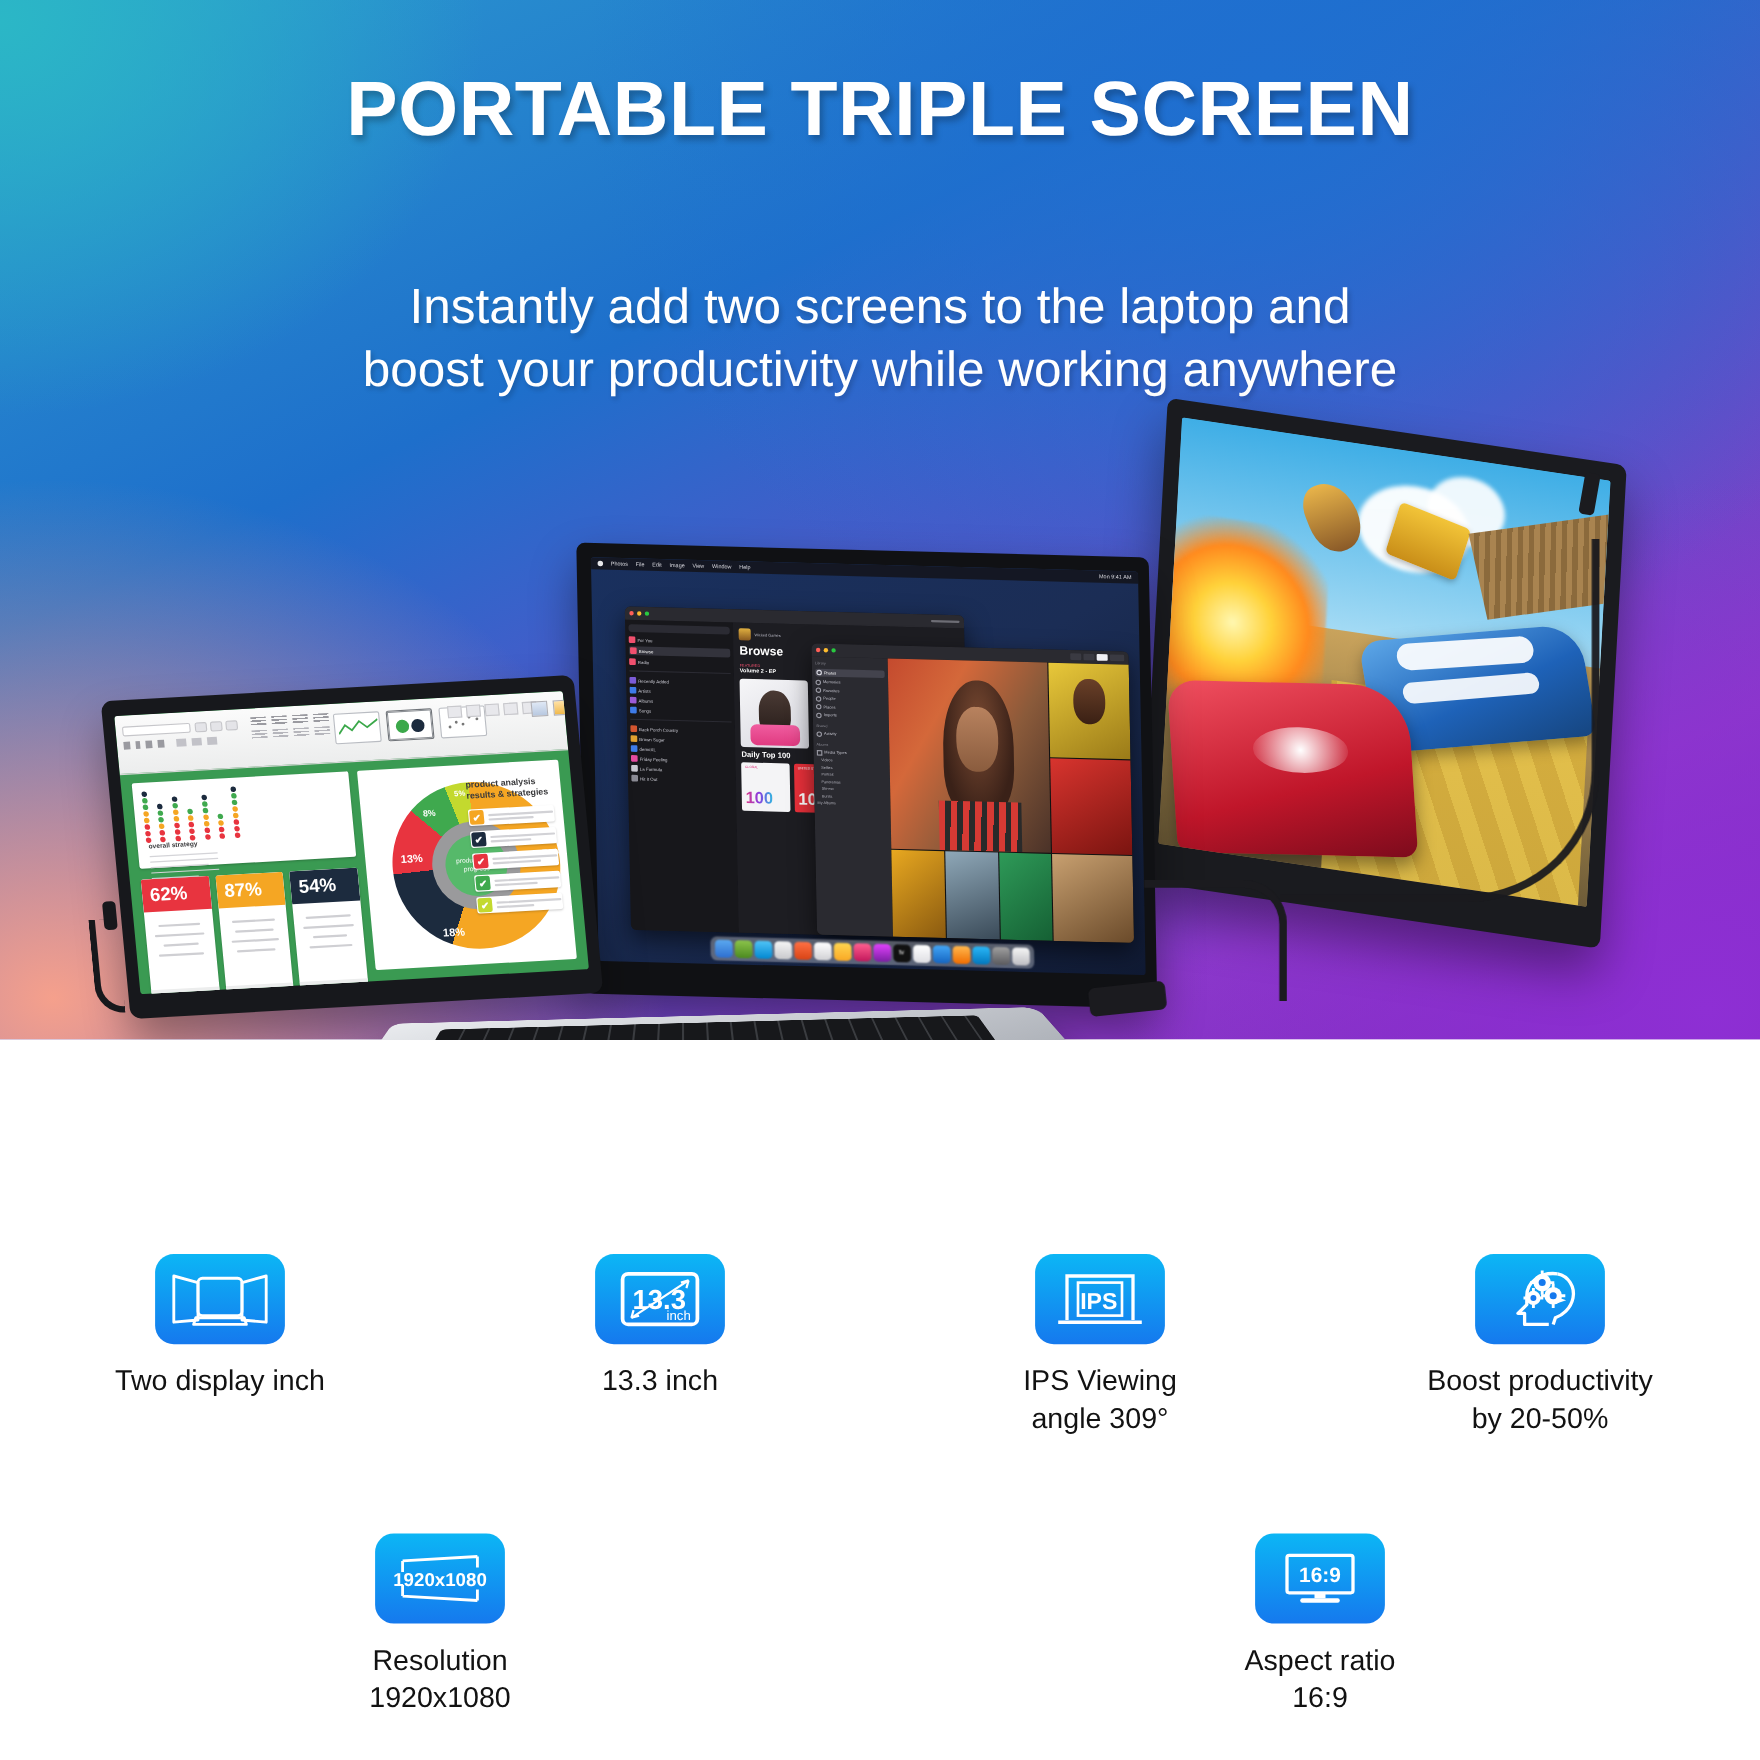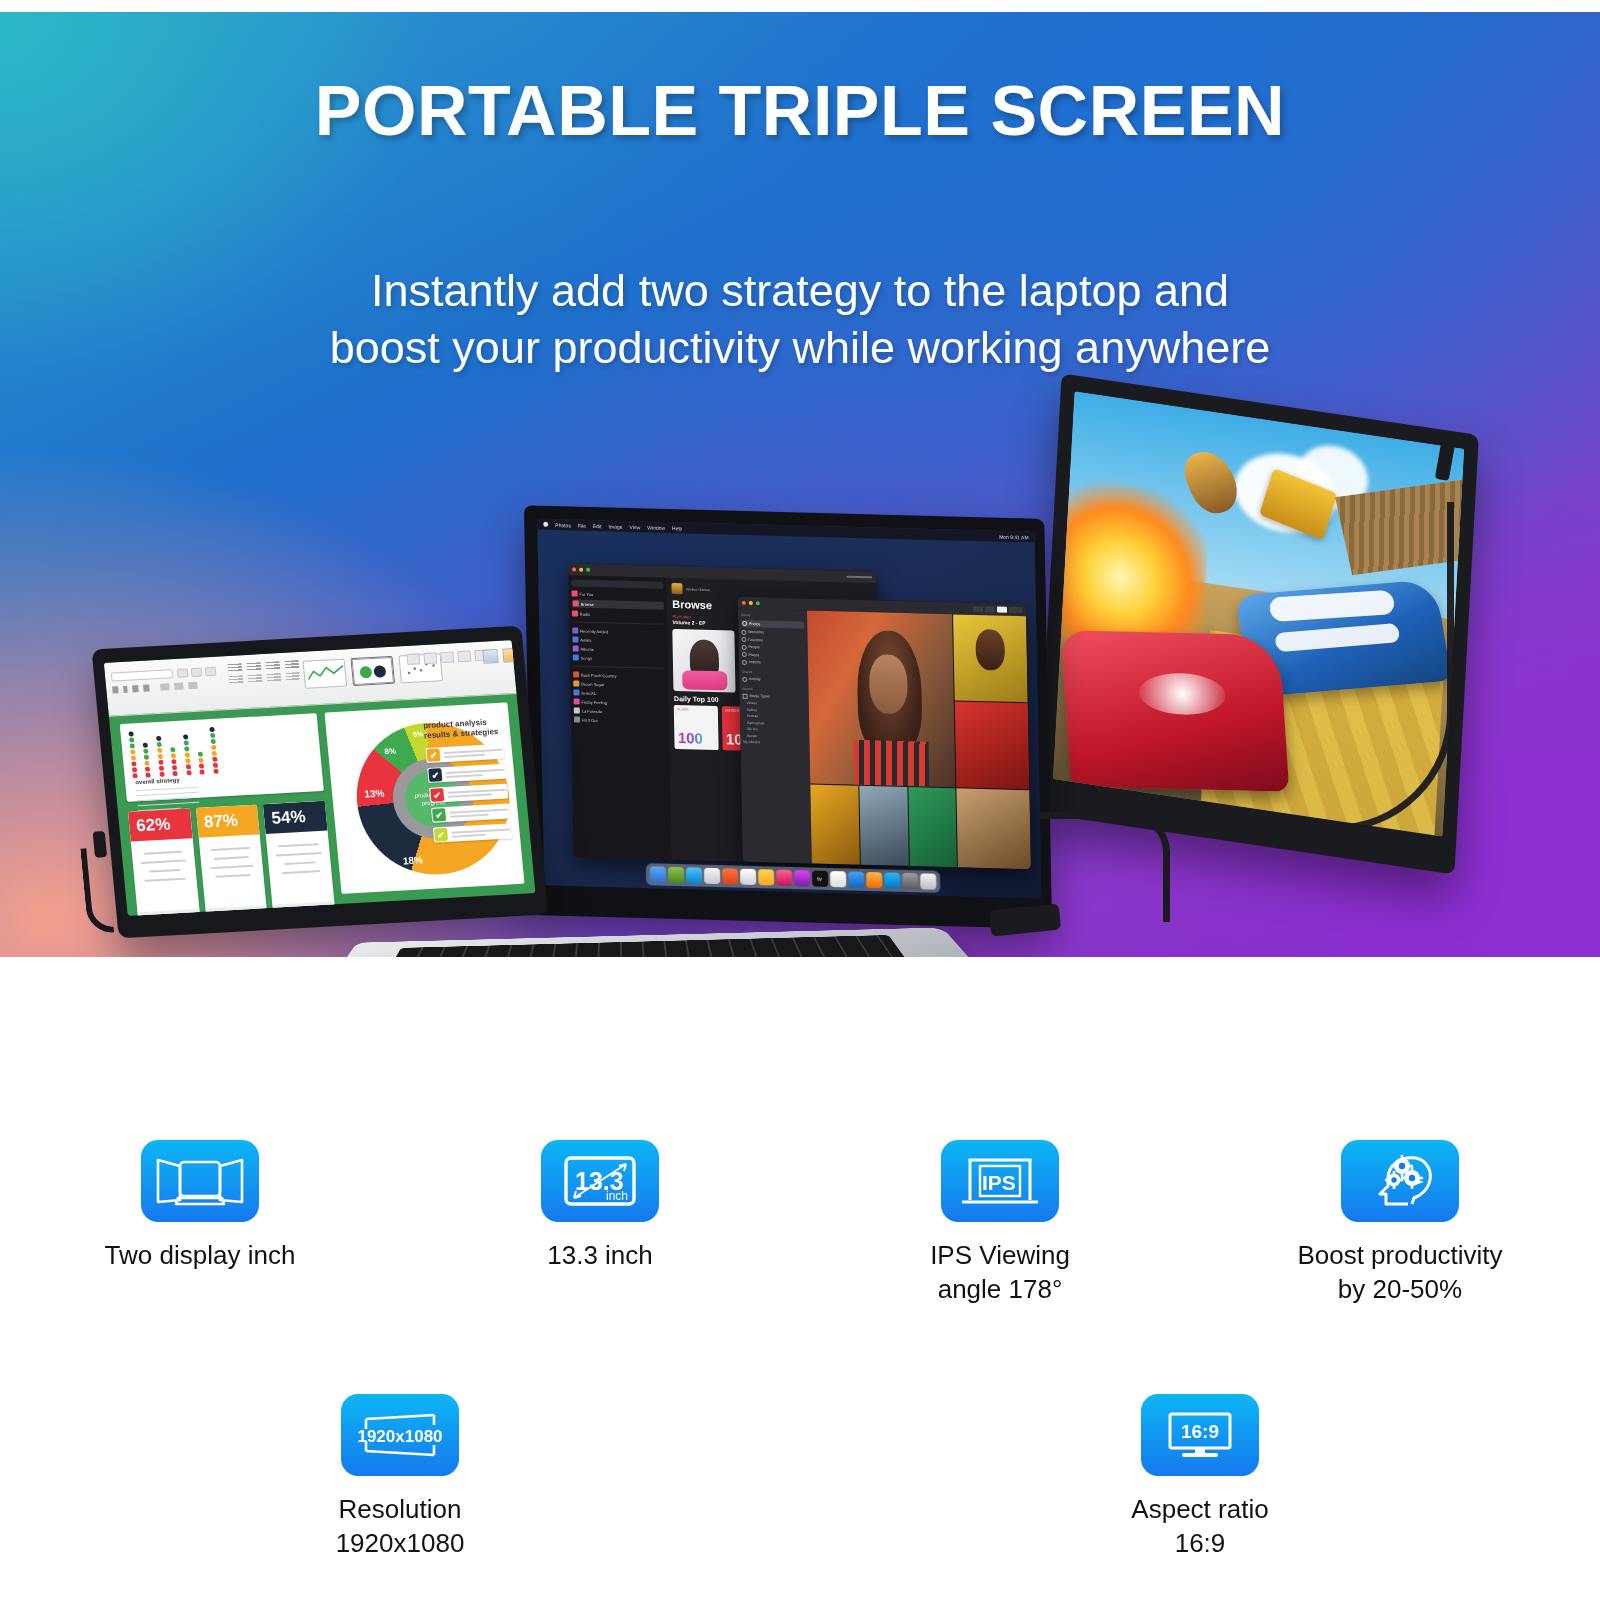--- a/index.html
+++ b/index.html
@@ -6,21 +6,21 @@
   html,body { width:1600px; height:1600px; }
   body {
     font-family:"Liberation Sans", sans-serif;
     background:#ffffff;
     overflow:hidden;
     position:relative;
   }
 
   
   #hero {
-    position:absolute; left:0; top:12px; width:1600px; height:945px;
+    position:absolute; left:0; top:0; width:1600px; height:945px;
     overflow:hidden;
   }
   #hero .g-base{
     position:absolute; inset:0;
     background:
       radial-gradient(ellipse 900px 760px at 3% 96%,  #F5A08C 0%, rgba(245,160,140,0) 62%),
       radial-gradient(ellipse 900px 800px at 97% 97%, #8E2FD4 0%, rgba(142,47,212,0) 60%),
       radial-gradient(ellipse 760px 620px at 0% 2%,   #2BB7C6 0%, rgba(43,183,198,0) 58%),
       radial-gradient(ellipse 1000px 900px at 72% 8%, #1F6FD0 0%, rgba(31,111,208,0) 62%),
       linear-gradient(155deg,#2C9AD0 0%, #1E6FCB 34%, #5B51C8 60%, #8A39C9 82%, #7B27BC 100%);
@@ -146,21 +146,21 @@
 </head>
 <body>
 
 <div id="hero">
   <div class="g-base"></div>
 
   <div class="hero-title">
     <span>PORTABLE TRIPLE SCREEN</span>
   </div>
   <div class="hero-sub">
-    <div>Instantly add two strategy to the laptop and</div>
+    <div>Instantly add two screens to the laptop and</div>
     <div>boost your productivity while working anywhere</div>
   </div>
 
   <div id="scene">
 
     <div class="mon-right">
       <div class="game">
 
         <div style="position:absolute;left:0;top:0;width:100%;height:46%;
                     background:linear-gradient(#3FAEE6,#A7DCF5);"></div>
@@ -726,21 +726,21 @@
       <div class="ficon">
         <svg width="92" height="58" viewBox="0 0 92 58">
           <path d="M16 48 L16 8 L76 8 L76 48" fill="none" stroke="#fff" stroke-width="3"></path>
           <rect x="26" y="14" width="40" height="30" fill="none" stroke="#fff" stroke-width="2.4"></rect>
           <line x1="8" y1="50" x2="84" y2="50" stroke="#fff" stroke-width="3.2"></line>
           <text x="28" y="38" font-family="Liberation Sans, sans-serif" font-size="21" font-weight="bold" fill="#fff">IPS</text>
         </svg>
       </div>
       <div class="flabel">
         <div><b>IPS</b><span> Viewing</span></div>
-        <div><span>angle </span><b>178°</b></div>
+        <div><span>angle </span><b>309°</b></div>
       </div>
     </div>
 
     <div class="fcell">
       <div class="ficon">
         <svg width="92" height="62" viewBox="0 0 92 62">
           <path d="M62 8 C46 6 34 16 34 28 L34 36 L26 44 L32 44 L32 54 L54 54" fill="none" stroke="#fff" stroke-width="3" stroke-linejoin="round"></path>
           <path d="M62 8 C72 10 78 20 76 30 C74 40 66 46 60 48 L58 54" fill="none" stroke="#fff" stroke-width="3"></path>
           <path d="M60 30 L66 32 L60 34" fill="none" stroke="#fff" stroke-width="2.4"></path>
           <g fill="#fff">

